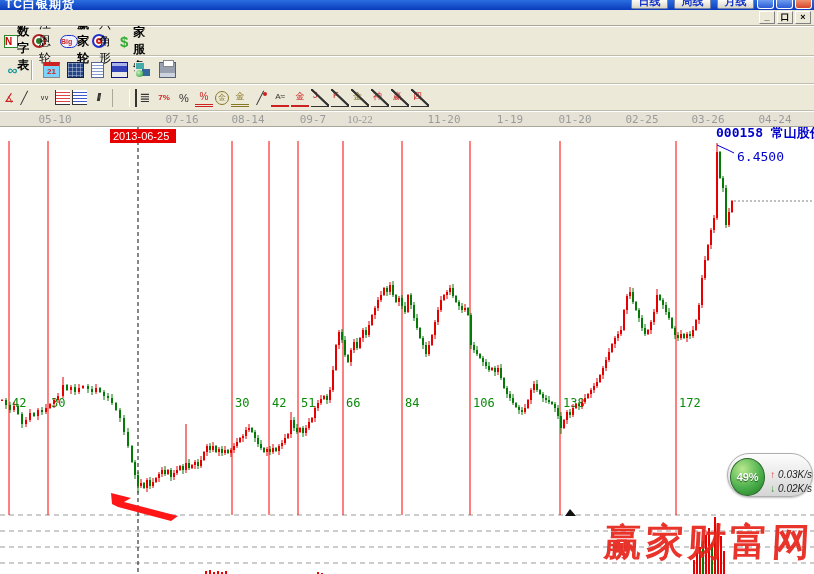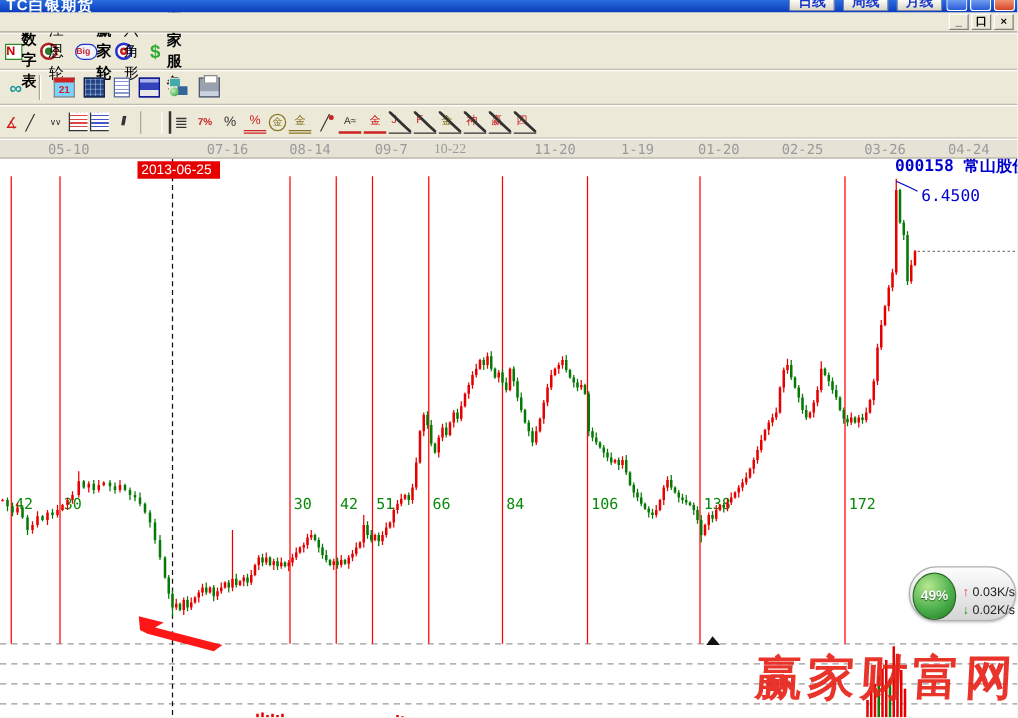--- a/index.html
+++ b/index.html
@@ -76,21 +76,21 @@
 
   
   .chart-area { position:absolute; top:127px; left:0; width:814px; height:447px; background:#fff; }
   .chart-area svg { position:absolute; inset:0; }
   svg text { font-family:"DejaVu Sans Mono",monospace; }
 
   .watermark { position:absolute; top:390px; right:0px; color:#e8231a; font-size:38px; font-weight:bold; letter-spacing:4px; white-space:nowrap; opacity:.92; transform:skewX(-3deg); }
 
   .speed-widget { position:absolute; left:727px; top:326px; width:86px; height:44px; background:linear-gradient(#fdfdfd,#d5d5d5); border:1px solid #aeaeae; border-radius:22px; box-shadow:0 1px 2px rgba(0,0,0,.25); display:flex; align-items:flex-end; }
   .speed-ball { width:38px; height:38px; margin-left:2px; border-radius:50%; background:radial-gradient(circle at 35% 28%, #b8e88e, #4db04d 55%, #1f7a1f); border:1px solid #2a6a2a; color:#fff; font-weight:bold; font-size:11px; display:flex; align-items:center; justify-content:center; text-shadow:0 1px 1px #1a5a1a; }
-  .speed-rows { margin-left:5px; font-size:10px; color:#222; line-height:14px; white-space:nowrap; }
+  .speed-rows { margin-left:5px; font-size:10px; color:#222; line-height:14px; white-space:nowrap;font-style:italic; }
   .arr-up { color:#e03030; font-weight:bold; }
   .arr-dn { color:#2a9a2a; font-weight:bold; }
 </style>
 </head>
 <body>
 
 <div class="titlebar">
   <span class="title-text">TC白银期货</span>
   <div class="tb-btns">
 

